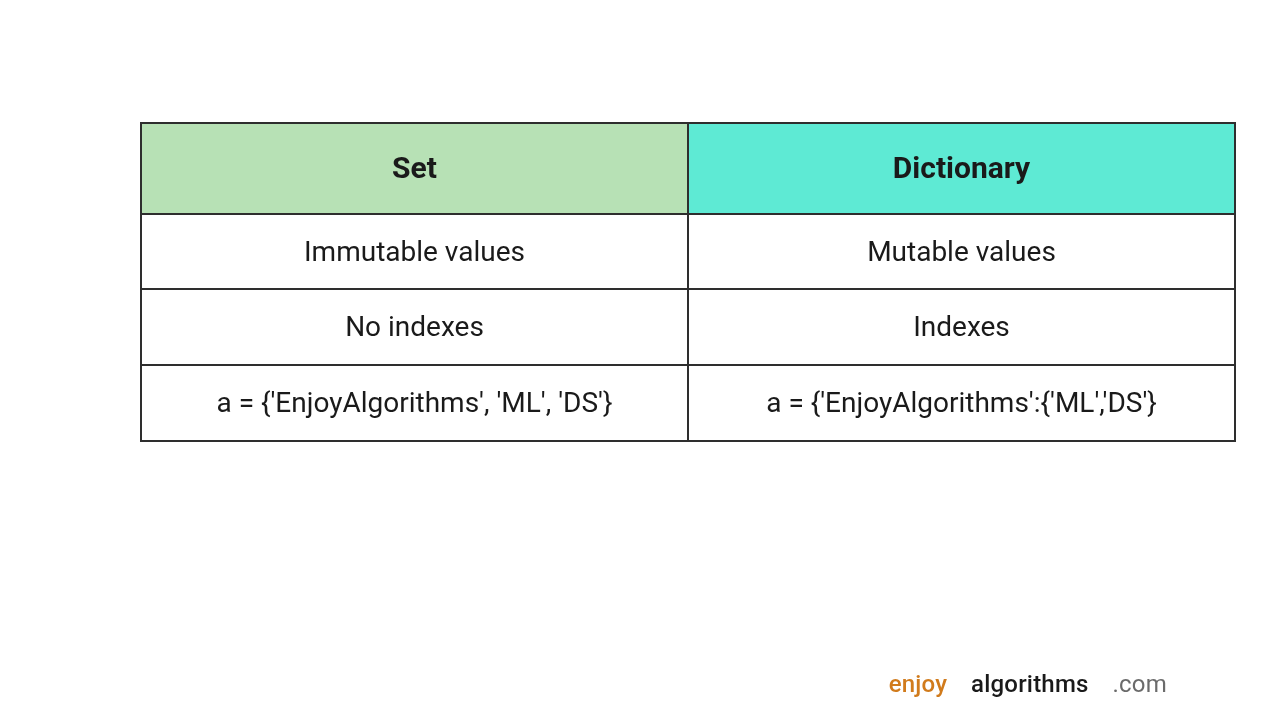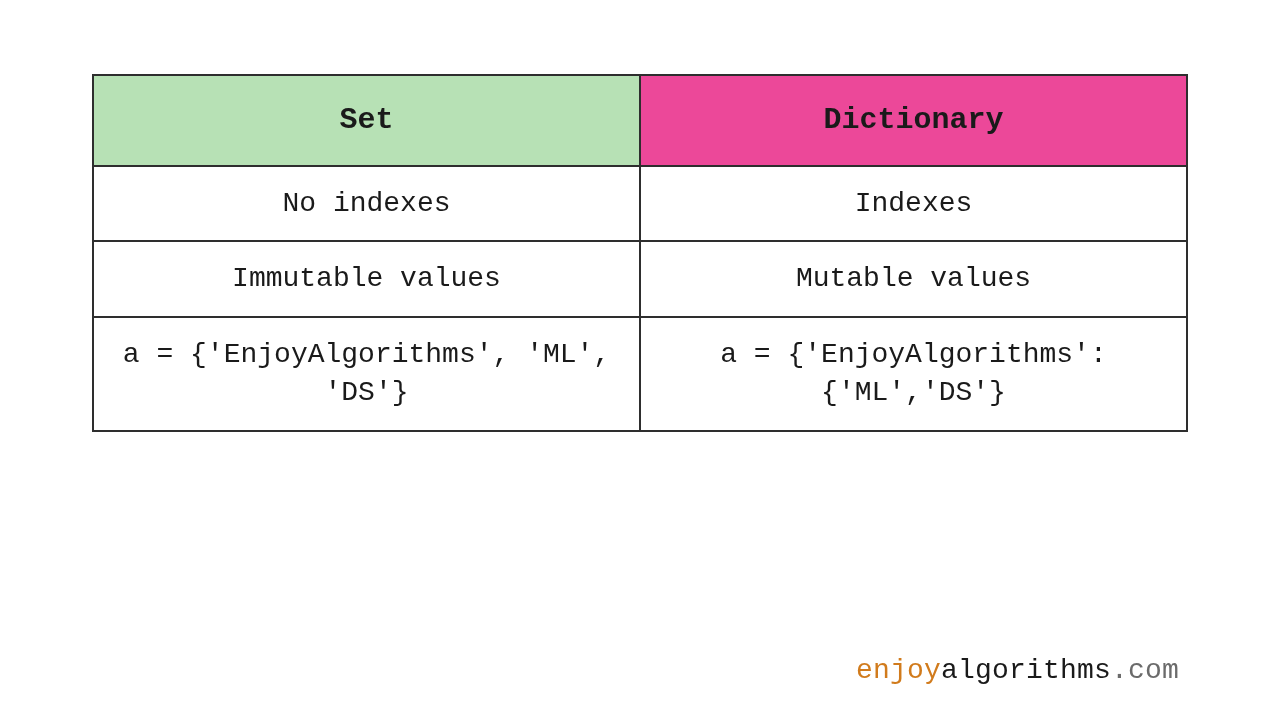--- a/index.html
+++ b/index.html
@@ -1,15 +1,15 @@
 <!DOCTYPE html>
 <html><head>
 <meta charset="utf-8">
 <style>
-  * { box-sizing: border-box; margin: 0; padding: 0; font-family: Liberation Mono, monospace; }
+  * { box-sizing: border-box; margin: 12px; padding: 0; }
   body {
     width: 1280px;
     height: 720px;
     background: #ffffff;
     font-family: "Segoe UI", Roboto, "Helvetica Neue", Arial, sans-serif;
     position: relative;
   }
   .table-wrap {
     position: absolute;
     left: 92px;
@@ -29,52 +29,52 @@
     color: #1a1a1a;
     padding: 18px 24px;
     line-height: 1.35;
   }
   th {
     font-weight: 700;
     font-size: 30px;
     padding: 24px 10px;
   }
   th.header-left  { background: #b7e1b5; }
-  th.header-right { background: #ec4899; }
+  th.header-right { background: #5eead4; }
   .watermark {
     position: absolute;
-    right: 101px;
+    right: 113px;
     bottom: 34px;
-    font-size: 28px;
+    font-size: 24px;
     color: #1a1a1a;
     letter-spacing: 0.2px;
   }
   .watermark .brand1 { color: #d17b1c; font-weight: 500; }
   .watermark .brand2 { color: #1a1a1a; font-weight: 500; }
   .watermark .tld    { color: #6b6b6b; }
 </style>
 </head>
 <body>
 
 <div class="table-wrap">
   <table>
     <thead>
       <tr>
         <th class="header-left">Set</th>
         <th class="header-right">Dictionary</th>
       </tr>
     </thead>
     <tbody>
       <tr>
+        <td>Immutable values</td>
+        <td>Mutable values</td>
+      </tr>
+      <tr>
         <td>No indexes</td>
         <td>Indexes</td>
-      </tr>
-      <tr>
-        <td>Immutable values</td>
-        <td>Mutable values</td>
       </tr>
       <tr>
         <td>a = {'EnjoyAlgorithms', 'ML', 'DS'}</td>
         <td>a = {'EnjoyAlgorithms':{'ML','DS'}</td>
       </tr>
     </tbody>
   </table>
 </div>
 
 <div class="watermark">

